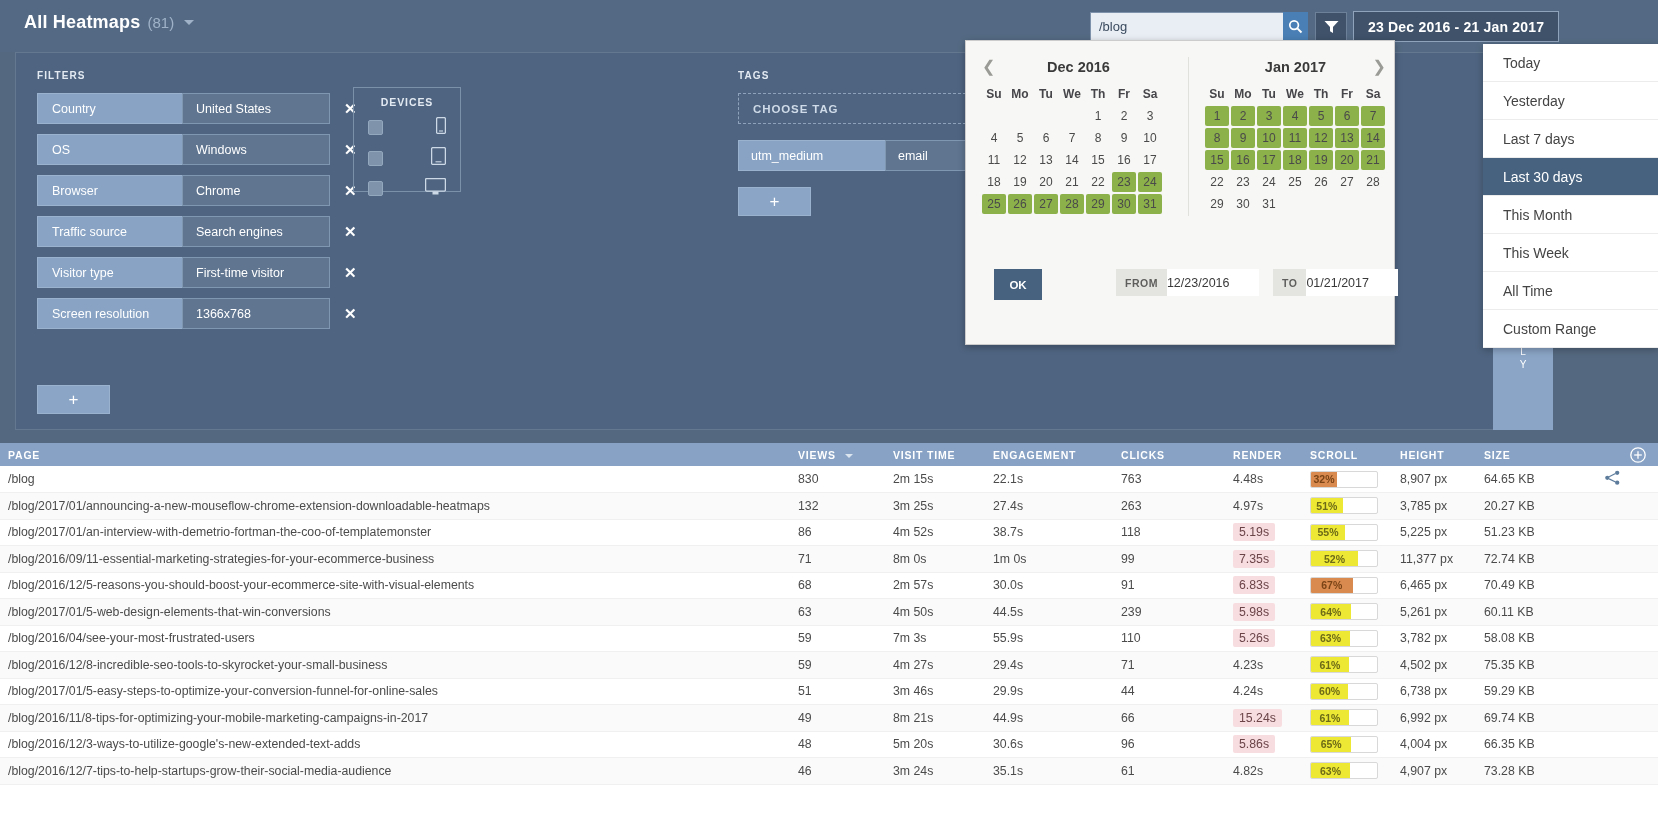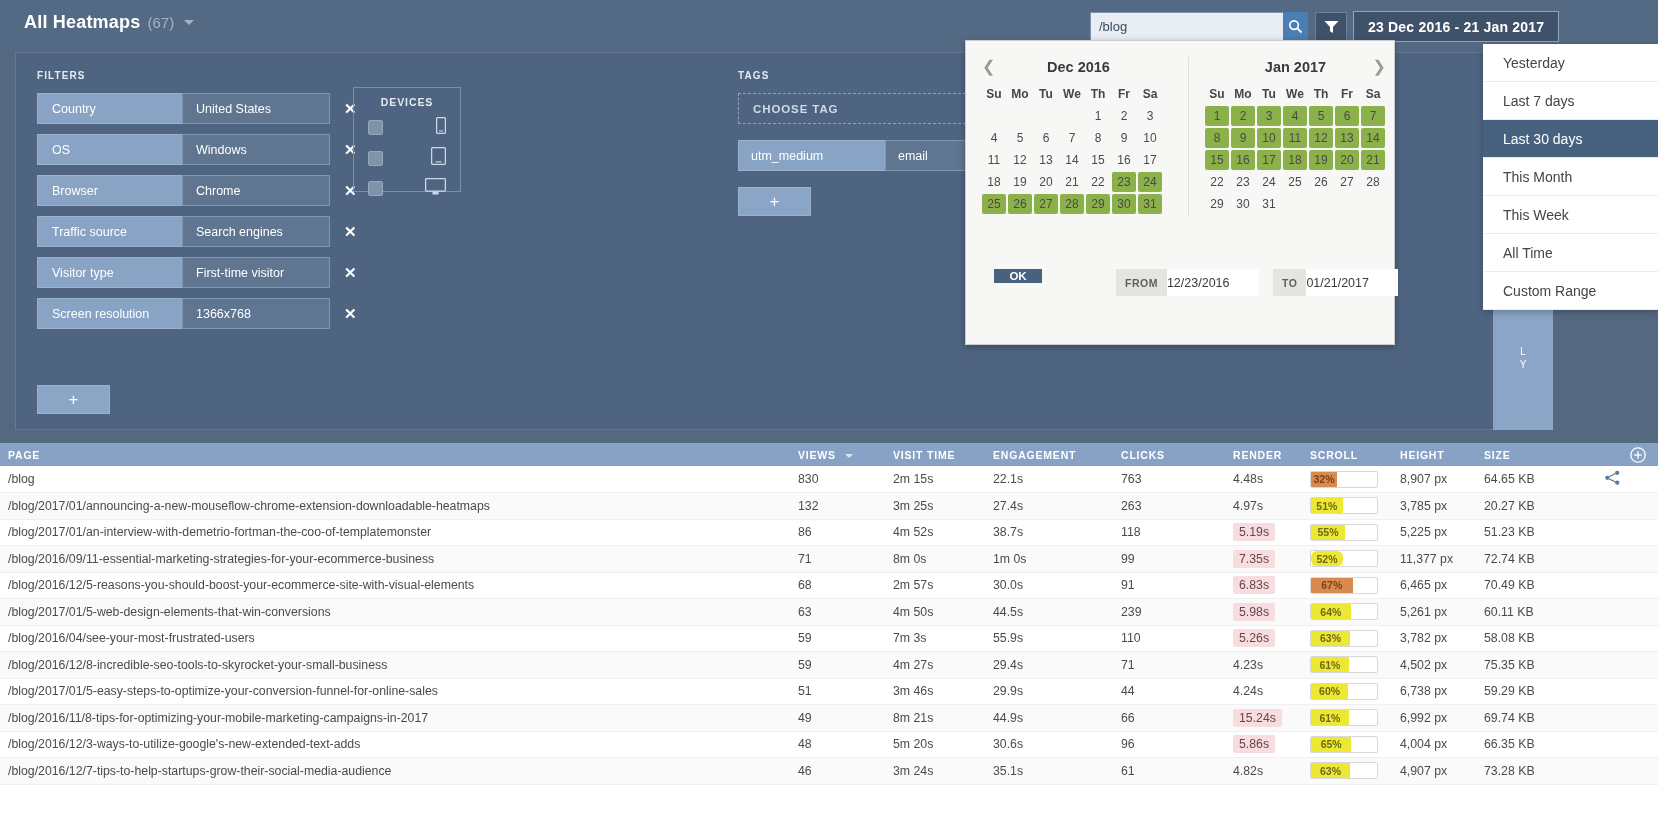--- a/index.html
+++ b/index.html
@@ -161,21 +161,21 @@
   table.cal-t td {
     width: 24px; height: 20px; font-size: 12px; color: #4a4a4a; text-align: center;
     border-radius: 2px;
   }
   td.sel { background: #8cb04a; color: #ffffff; }
   td.mut { color: #c2c2c0; }
   td.emp { color: transparent; }
 
   .dp-foot { position: absolute; left: 0; top: 228px; width: 100%; height: 40px; }
   .ok-btn {
-    position: absolute; left: 28px; top: 0; width: 48px; height: 14px;
+    position: absolute; left: 28px; top: 0; width: 48px; height: 31px;
     background: #46627f; color: #fff; font-size: 11.5px; font-weight: bold;
     display: flex; align-items: center; justify-content: center; cursor: pointer;
   }
   .fld { position: absolute; top: 0; display: flex; height: 27px; }
   .fld.from { left: 150px; }
   .fld.to   { left: 307px; }
   .fld-lab {
     background: #e4e4e1; color: #5e5e5c; font-size: 10.5px; font-weight: bold;
     padding: 0 9px; display: flex; align-items: center; letter-spacing: .5px;
   }
@@ -244,21 +244,21 @@
   .plus-head { position: absolute; right: 12px; top: 447px; z-index: 5; cursor: pointer; }
 </style>
 </head>
 <body>
 
 <div id="app">
 
   <div class="topbar">
     <div class="title-wrap">
       <span class="title-main">All Heatmaps</span>
-      <span class="title-count">(67)</span>
+      <span class="title-count">(81)</span>
       <span class="title-caret"></span>
     </div>
 
     <div class="search-wrap">
       <input class="search-input" value="/blog" style="">
       <div class="search-btn">
         <svg width="15" height="15" viewBox="0 0 16 16">
           <circle cx="6.5" cy="6.5" r="4.6" fill="none" stroke="#fff" stroke-width="1.8"></circle>
           <line x1="10" y1="10" x2="14.4" y2="14.4" stroke="#fff" stroke-width="2"></line>
         </svg>
@@ -513,20 +513,21 @@
         <input class="fld-in" value="12/23/2016" style="">
       </div>
       <div class="fld to">
         <span class="fld-lab">TO</span>
         <input class="fld-in" value="01/21/2017" style="">
       </div>
     </div>
   </div>
 
   <div class="presets" id="presets">
+      <div class="preset-item">Today</div>
       <div class="preset-item">Yesterday</div>
       <div class="preset-item">Last 7 days</div>
       <div class="preset-item active">Last 30 days</div>
       <div class="preset-item">This Month</div>
       <div class="preset-item">This Week</div>
       <div class="preset-item">All Time</div>
       <div class="preset-item">Custom Range</div>
     </div>
 
   <div class="table-wrap">
@@ -602,21 +603,21 @@
           </tr>
           <tr>
             <td class="c-page">/blog/2016/09/11-essential-marketing-strategies-for-your-ecommerce-business</td>
             <td class="c-views">71</td>
             <td class="c-visit">8m 0s</td>
             <td class="c-eng">1m 0s</td>
             <td class="c-clicks">99</td>
             <td class="c-render"><span class="badge-slow">7.35s</span></td>
             <td class="c-scroll">
               <div class="scrollbar">
-                <div class="fill y" style="width: 32px; border-radius: 6px;">52%</div>
+                <div class="fill y" style="width: 47px;">52%</div>
               </div>
             </td>
             <td class="c-height">11,377 px</td>
             <td class="c-size">72.74 KB</td>
             <td class="c-act"></td>
           </tr>
           <tr>
             <td class="c-page">/blog/2016/12/5-reasons-you-should-boost-your-ecommerce-site-with-visual-elements</td>
             <td class="c-views">68</td>
             <td class="c-visit">2m 57s</td>

